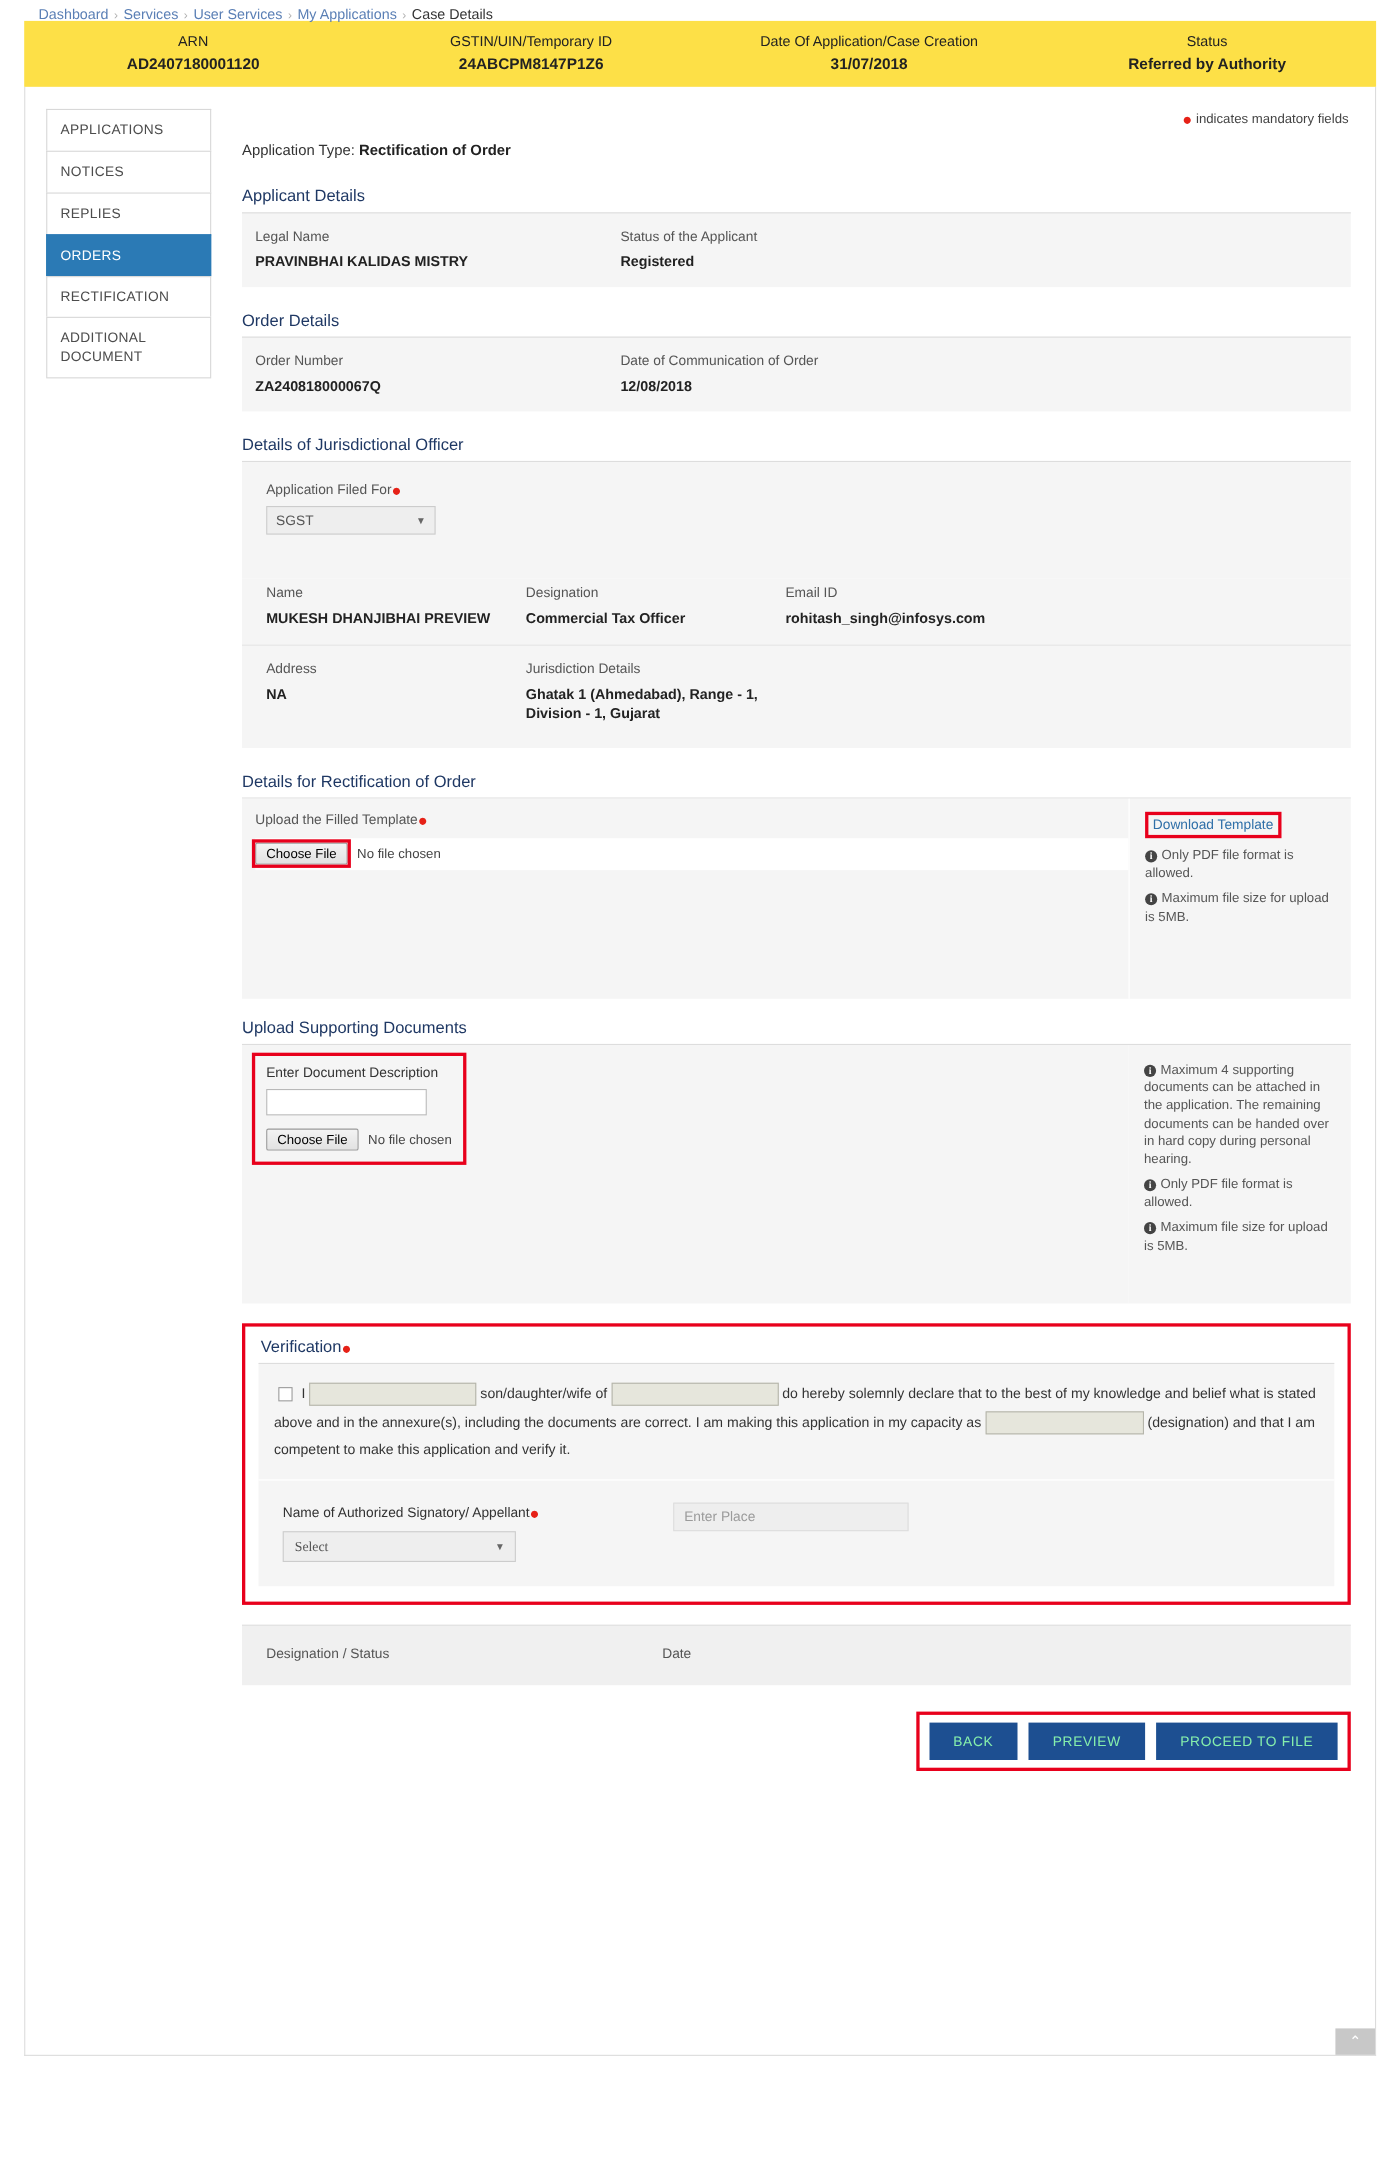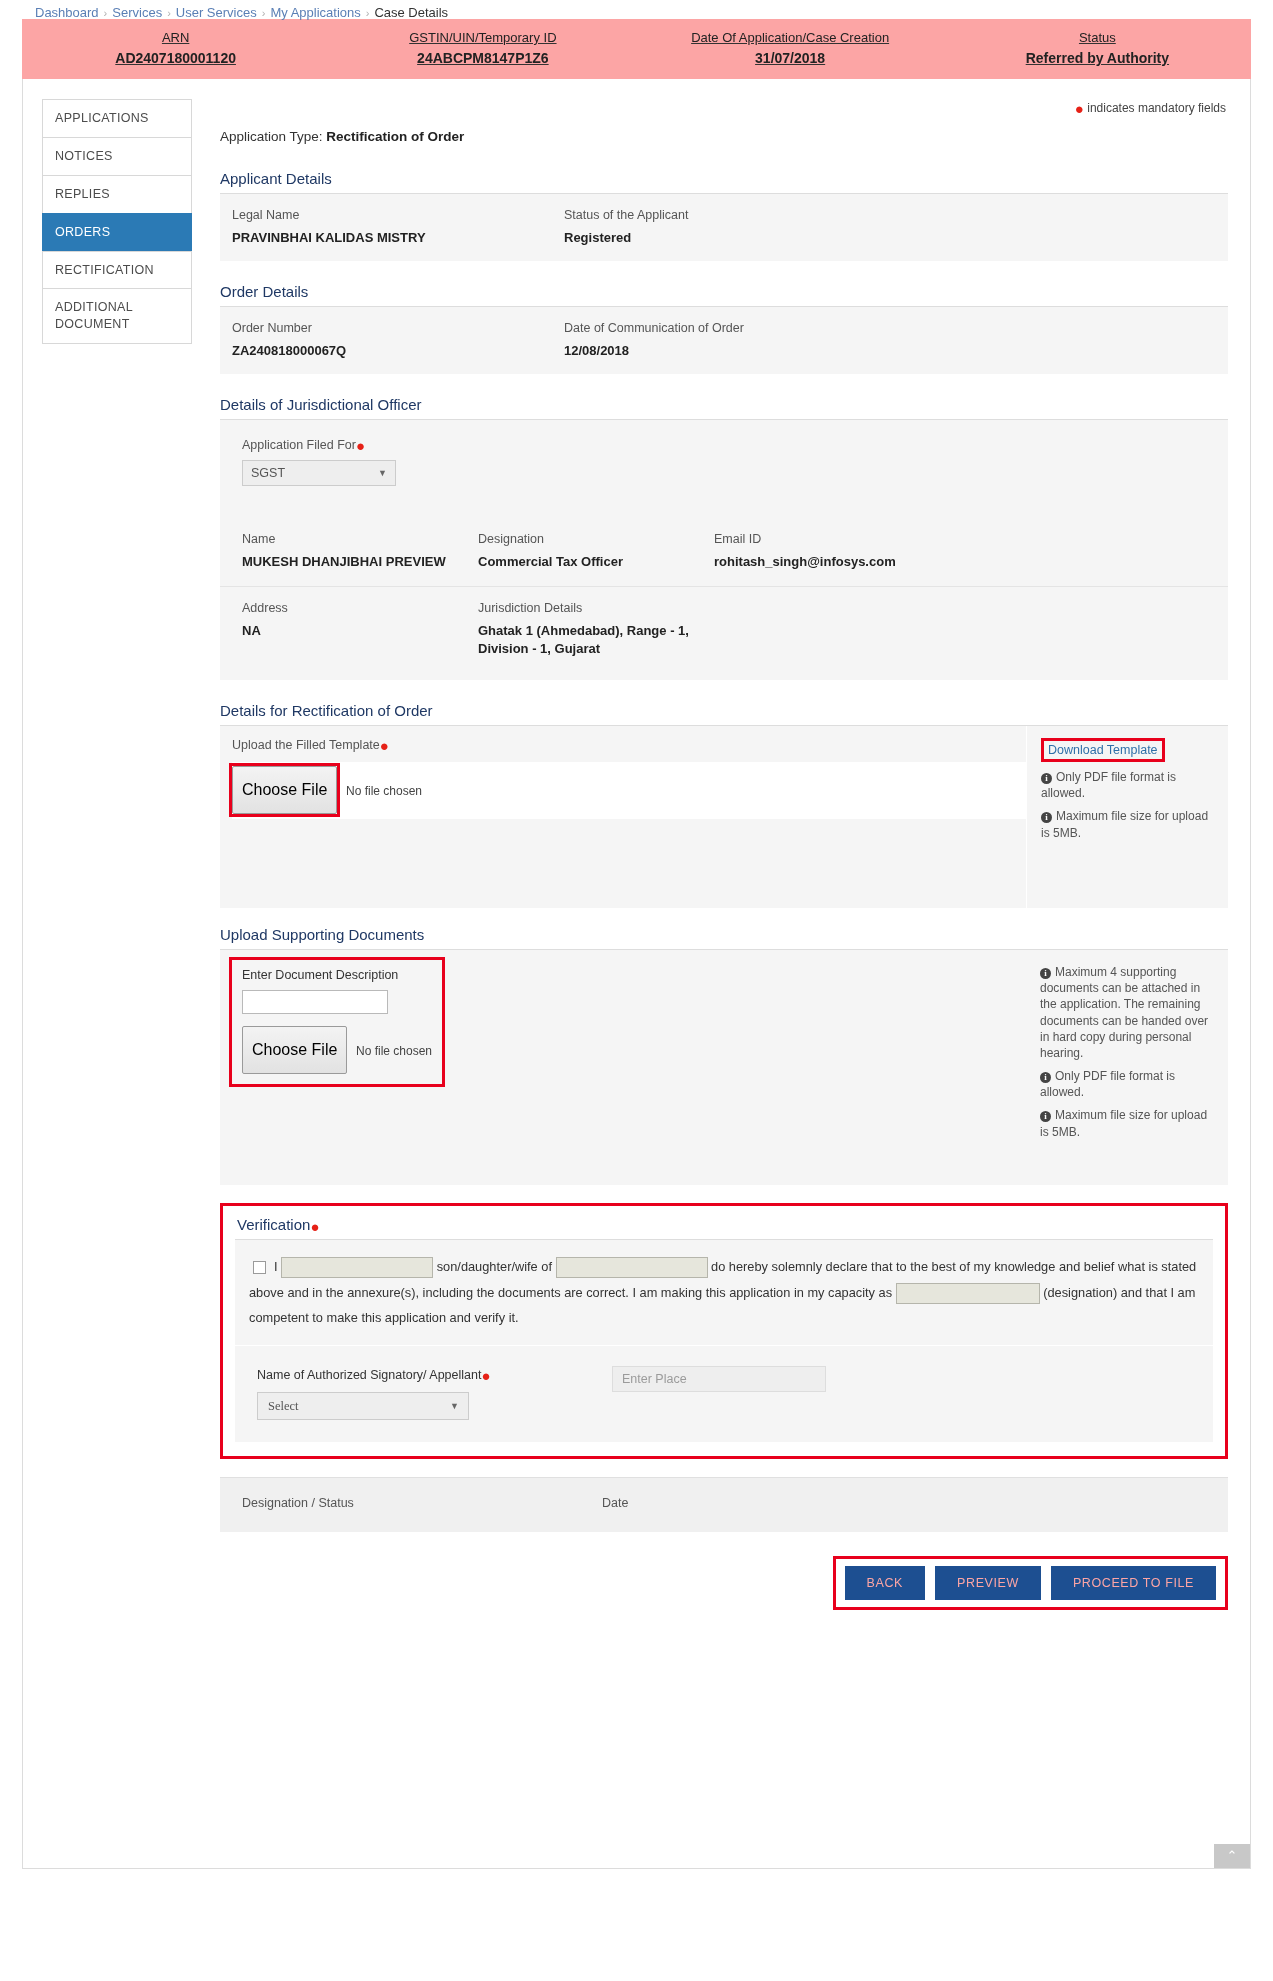--- a/index.html
+++ b/index.html
@@ -23,25 +23,24 @@
     background:#ffffff;
     white-space:nowrap;
   }
   .breadcrumb a { color:#5a7fb5; text-decoration:none; }
   .breadcrumb .sep { color:#b0b0b0; margin:0 5px; font-size:11px; }
   .breadcrumb .current { color:#333333; }
 
   
   .banner {
     margin:0 22px;
-    background:#fca5a5;
+    background:#fde047;
     height:60px;
     display:flex;
     align-items:center;
-    text-decoration:underline;
   }
   .banner .cell {
     flex:1;
     text-align:center;
     color:#222;
     line-height:1.45;
   }
   .banner .cell .lbl { font-size:13px; font-weight:400; }
   .banner .cell .val { font-size:14px; font-weight:bold; }
 
@@ -133,26 +132,26 @@
 
   
   .rect-wrap { border-top:1px solid #dddddd; display:flex; margin-bottom:4px; }
   .rect-left { flex:1; background:#f5f5f5; padding:12px 0 0 12px; min-height:182px; }
   .rect-right { width:202px; background:#f5f5f5; padding:12px 10px 0 14px; border-left:1px solid #ffffff; }
   .file-row { background:#ffffff; margin-top:10px; padding:4px 0 5px 0; width:100%; }
   .choose-wrap { display:inline-block; position:relative; }
   .choose-btn {
     display:inline-block;
     font-family:"Liberation Sans", sans-serif;
-    font-size:16px;
+    font-size:12px;
     color:#000;
     background:linear-gradient(#f3f3f3,#e2e2e2);
     border:1px solid #9a9a9a;
     border-radius:2px;
-    padding:14px 9px;
+    padding:2px 9px;
     cursor:pointer;
   }
   .nofile { font-size:12px; color:#444; margin-left:5px; }
   .redbox { outline:3px solid #e8001c; }
 
   .dl-link {
     color:#2f6fa8; font-size:12.5px; text-decoration:none;
     display:inline-block; padding:2px 4px;
     border:3px solid #e8001c;
   }
@@ -226,21 +225,21 @@
     display:flex;
   }
   .status-row .c1 { flex:0 0 360px; font-size:12.5px; color:#555; }
   .status-row .c2 { flex:1; font-size:12.5px; color:#555; }
 
   .btn-bar {
     display:flex; justify-content:flex-end; margin-top:24px;
   }
   .btn-group { border:3px solid #e8001c; padding:7px 9px; display:flex; gap:10px; }
   .btn {
-    background:#1d4f91; color:#fca5a5;
+    background:#1d4f91; color:#86efac;
     font-family:"Liberation Sans", sans-serif;
     font-size:12.5px; letter-spacing:.6px;
     border:none; padding:10px 22px; cursor:pointer;
   }
 
   
   .scrolltop {
     position:absolute; right:0; bottom:0;
     width:36px; height:24px; background:#c8c8c8;
     color:#ffffff; text-align:center; line-height:24px; font-size:13px;

